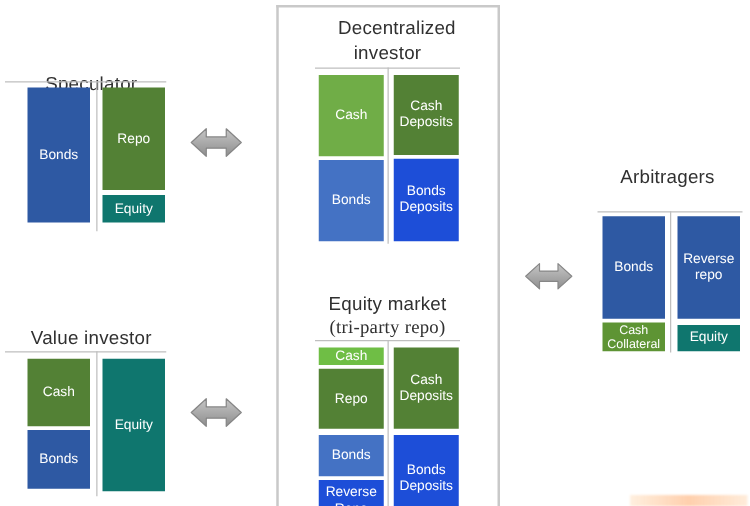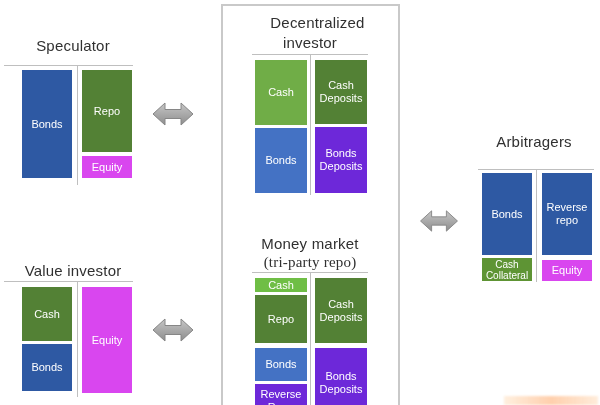--- a/index.html
+++ b/index.html
@@ -18,26 +18,26 @@
     position:absolute;left:221px;top:4px;width:175px;height:401px;
     border:2px solid #c9c9c9;border-bottom:none;background:#ffffff;
   }
   .box{
     position:absolute;display:flex;align-items:center;justify-content:center;
     color:#ffffff;font-size:11px;line-height:13px;text-align:center;
     padding:1px;box-sizing:border-box;
   }
   .blue{background:#2E59A3;}
   .blue-light{background:#4472C4;}
-  .blue-dark{background:#6d28d9;}
+  .blue-dark{background:#1d4ed8;}
   .green-dark{background:#538135;}
   .green-light{background:#70AD47;}
   .green-bright{background:#6FBE45;}
   .green-coll{background:#5E9434;}
-  .purple{background:#d946ef;}
+  .purple{background:#0f766e;}
   .arrow{position:absolute;}
   .watermark{
     position:absolute;left:504px;top:396px;width:94px;height:9px;
     background:linear-gradient(90deg,rgba(255,170,80,.18),rgba(255,130,40,.38),rgba(255,170,90,.22));
     filter:blur(1px);
   }
 </style>
 </head>
 <body>
 
@@ -46,21 +46,21 @@
   <svg width="0" height="0" style="position:absolute">
     <defs>
       <linearGradient id="ag" x1="0" y1="0" x2="0" y2="1">
         <stop offset="0" stop-color="#c6c6c6"></stop>
         <stop offset="1" stop-color="#8e8e8e"></stop>
       </linearGradient>
     </defs>
   </svg>
 
   <div>
-    <div class="title" style="left:10px;top:36px;width:126px;">Speculator</div>
+    <div class="title" style="left:10px;top:58px;width:126px;">Speculator</div>
     <div class="hline" style="left:4px;top:65px;width:129px;"></div>
     <div class="vline" style="left:77px;top:65px;height:120px;"></div>
     <div class="box blue" style="left:22px;top:70px;width:50px;height:108px;">Bonds</div>
     <div class="box green-dark" style="left:82px;top:70px;width:50px;height:82px;">Repo</div>
     <div class="box purple" style="left:82px;top:156px;width:50px;height:22px;">Equity</div>
   </div>
 
   <div>
     <div class="title" style="left:10px;top:261px;width:126px;">Value investor</div>
     <div class="hline" style="left:4px;top:281px;width:129px;"></div>
@@ -77,21 +77,21 @@
     <div class="title" style="left:221px;top:33px;width:178px;">investor</div>
     <div class="hline" style="left:252px;top:54px;width:116px;"></div>
     <div class="vline" style="left:310px;top:54px;height:141px;"></div>
     <div class="box green-light" style="left:255px;top:60px;width:52px;height:65px;">Cash</div>
     <div class="box green-dark" style="left:315px;top:60px;width:52px;height:64px;">Cash Deposits</div>
     <div class="box blue-light" style="left:255px;top:128px;width:52px;height:65px;">Bonds</div>
     <div class="box blue-dark" style="left:315px;top:127px;width:52px;height:66px;">Bonds Deposits</div>
   </div>
 
   <div>
-    <div class="title" style="left:221px;top:234px;width:178px;">Money market</div>
+    <div class="title" style="left:221px;top:234px;width:178px;">Equity market</div>
     <div class="title" style="left:221px;top:253px;width:178px;font-family:Liberation Serif, serif;">(tri-party repo)</div>
     <div class="hline" style="left:252px;top:272px;width:116px;"></div>
     <div class="vline" style="left:310px;top:272px;height:133px;"></div>
     <div class="box green-bright" style="left:255px;top:278px;width:52px;height:14px;">Cash</div>
     <div class="box green-dark" style="left:255px;top:295px;width:52px;height:48px;">Repo</div>
     <div class="box blue-light" style="left:255px;top:348px;width:52px;height:33px;">Bonds</div>
     <div class="box blue-dark" style="left:255px;top:384px;width:52px;height:34px;">Reverse Repo</div>
     <div class="box green-dark" style="left:315px;top:278px;width:52px;height:65px;">Cash Deposits</div>
     <div class="box blue-dark" style="left:315px;top:348px;width:52px;height:70px;">Bonds Deposits</div>
   </div>

